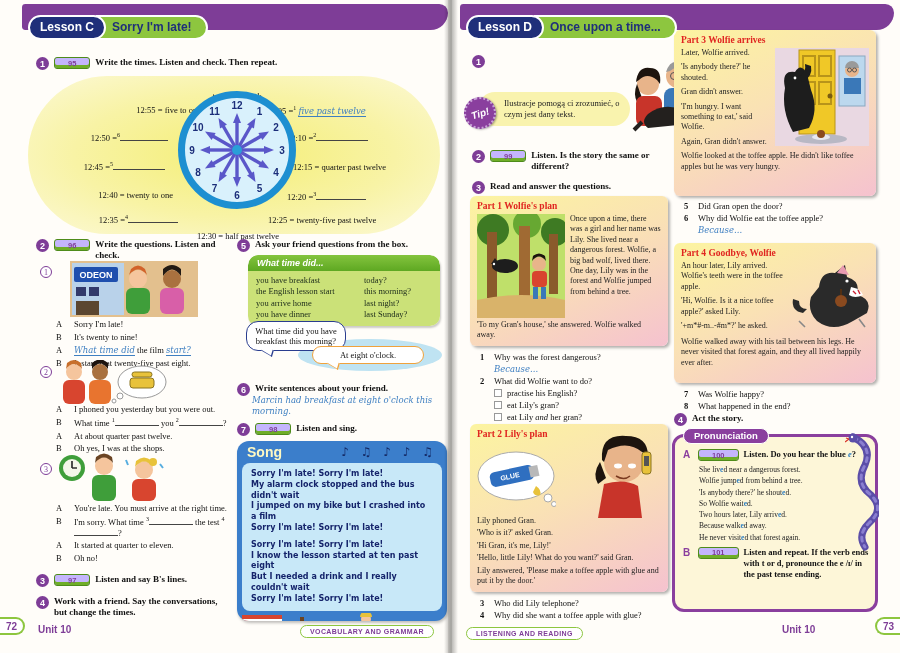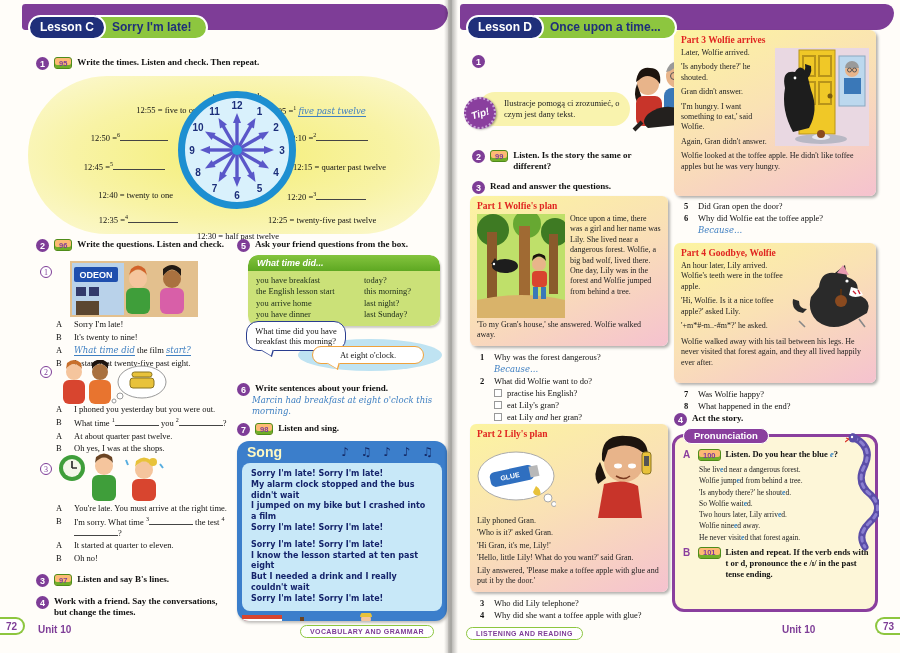--- a/index.html
+++ b/index.html
@@ -19,22 +19,22 @@
     padding:3px 10px 4px; border-radius:14px; border:2px solid #fff; z-index:2; white-space:nowrap; }
   .pill-green { background:#8dc63f; color:#1f2f7a; font:bold 12px "Liberation Sans", sans-serif;
     padding:3px 14px 4px 16px; border-radius:0 14px 14px 0; border:2px solid #fff; border-left:none;
     margin-left:-10px; z-index:1; white-space:nowrap; }
 
   
   .exrow { display:flex; align-items:flex-start; gap:5px; }
   .exnum { flex:0 0 auto; width:13px; height:13px; border-radius:50%; background:#7e3d97; color:#fff;
     font:bold 9px "Liberation Sans", sans-serif; display:inline-flex; align-items:center; justify-content:center; }
   .cassette { flex:0 0 auto; display:inline-flex; align-items:center; justify-content:center; min-width:17px; height:12px;
-    background:#fdba74; border:1px solid #4e8c1a; border-radius:3px; color:#7e3d97;
-    font:bold 7.5px "Liberation Sans", sans-serif; box-shadow:inset 0 -3px 0 #6fae28; padding:0 4px; }
+    background:#c4b5fd; border:1px solid #4e8c1a; border-radius:3px; color:#7e3d97;
+    font:bold 7.5px "Liberation Sans", sans-serif; box-shadow:inset 0 -3px 0 #6fae28; padding:0 13px; }
   .extitle { font:bold 9px "Liberation Serif", serif; color:#111; line-height:1.25; }
   .hw { color:#3e7fc1; font-family:"DejaVu Serif", serif; font-style:italic; }
   .hw-u { border-bottom:1px solid #3e7fc1; }
   .blank { display:inline-block; border-bottom:1px solid #444; height:8px; vertical-align:baseline; }
   sup.n { font-size:6px; color:#111; }
 
   
   #clock-blob { background:radial-gradient(ellipse at 50% 50%, #f4ee76 0%, #f8f3a5 55%, #fcf9d7 100%); border-radius:90px; }
   .clk-label { position:absolute; font:8.5px "Liberation Serif", serif; color:#111; white-space:nowrap;margin-top:12px; }
 
@@ -607,21 +607,21 @@
         <span class="ab">A</span>
         <span class="cassette">100</span>
         <span class="pron-title"><span>Listen. Do you hear the blue </span><i class="blue-e">e</i><span>?</span></span>
       </div>
       <div style="padding-left:16px;">
         <div class="pron-line"><span>She liv</span><span class="blue-e">e</span><span>d near a dangerous forest.</span></div>
         <div class="pron-line"><span>Wolfie jump</span><span class="blue-e">e</span><span>d from behind a tree.</span></div>
         <div class="pron-line"><span>'Is anybody there?' he shout</span><span class="blue-e">e</span><span>d.</span></div>
         <div class="pron-line"><span>So Wolfie wait</span><span class="blue-e">e</span><span>d.</span></div>
         <div class="pron-line"><span>Two hours later, Lily arriv</span><span class="blue-e">e</span><span>d.</span></div>
-        <div class="pron-line"><span>Wolfie nine</span><span class="blue-e">e</span><span>d away.</span></div>
+        <div class="pron-line"><span>Because walk</span><span class="blue-e">e</span><span>d away.</span></div>
         <div class="pron-line"><span>He never visit</span><span class="blue-e">e</span><span>d that forest again.</span></div>
       </div>
       <div class="exrow" style="width:190px;margin-top:4px;">
         <span class="ab">B</span>
         <span class="cassette">101</span>
         <span class="pron-title" style="width:150px;">Listen and repeat. If the verb ends with t or d, pronounce the e /ɪ/ in the past tense ending.</span>
       </div>
     </div>
 
     <div class="unit" style="left:330px;top:624px;">Unit 10</div>

